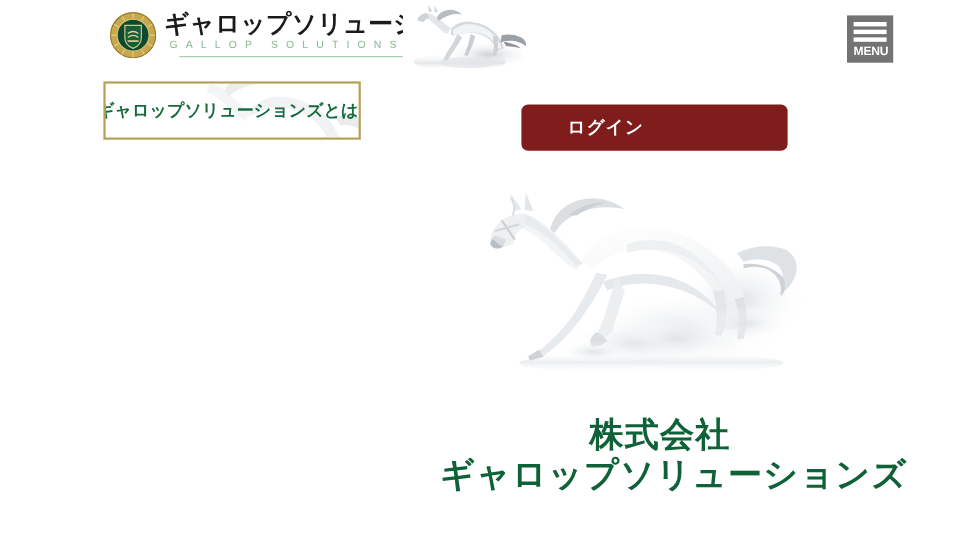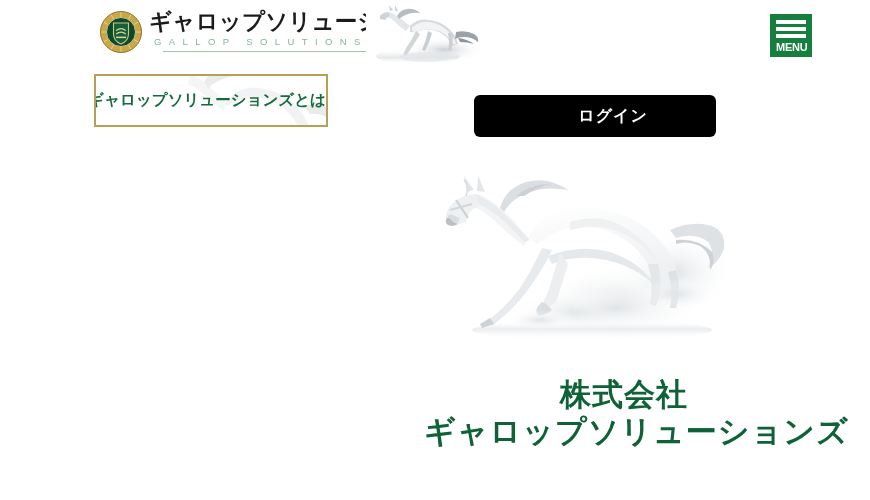--- a/index.html
+++ b/index.html
@@ -90,21 +90,21 @@
     overflow: hidden;
   }
 
   
   .menu-button {
     position: absolute;
     left: 770px;
     top: 14px;
     width: 42px;
     height: 43px;
-    background: #15803d;
+    background: #737373;
     box-sizing: border-box;
     padding: 6px 6px 0 6px;
     cursor: pointer;
   }
   .menu-bars {
     display: block;
   }
   .menu-bars i {
     display: block;
     height: 4px;
@@ -158,32 +158,31 @@
     white-space: nowrap;
   }
 
   
   .login-button {
     position: absolute;
     left: 474px;
     top: 95px;
     width: 242px;
     height: 42px;
-    background: #000000;
+    background: #7f1d1d;
     border-radius: 6px;
     border: none;
     color: #ffffff;
     font-family: "Liberation Sans", "DejaVu Sans", sans-serif;
     font-weight: bold;
     font-size: 16px;
     letter-spacing: 1px;
     cursor: pointer;
     display: flex;
     align-items: center;
-    justify-content: center;
     padding-left: 42px;
   }
 
   
   .hero-horse {
     position: absolute;
     left: 420px;
     top: 152px;
     width: 345px;
     height: 200px;
@@ -195,21 +194,20 @@
     left: 400px;
     top: 355px;
     width: 400px;
     text-align: center;
     color: #0f6238;
     font-family: "Liberation Serif", "DejaVu Serif", serif;
     font-weight: bold;
     font-size: 31px;
     line-height: 37px;
     letter-spacing: 1px;
-    margin-left: 24px;
   }
   .hero-title span { display: block; white-space: nowrap; }
 </style>
 </head>
 <body>
 
 <div class="header">
 
   <a class="brand">
     <span class="brand-badge">

